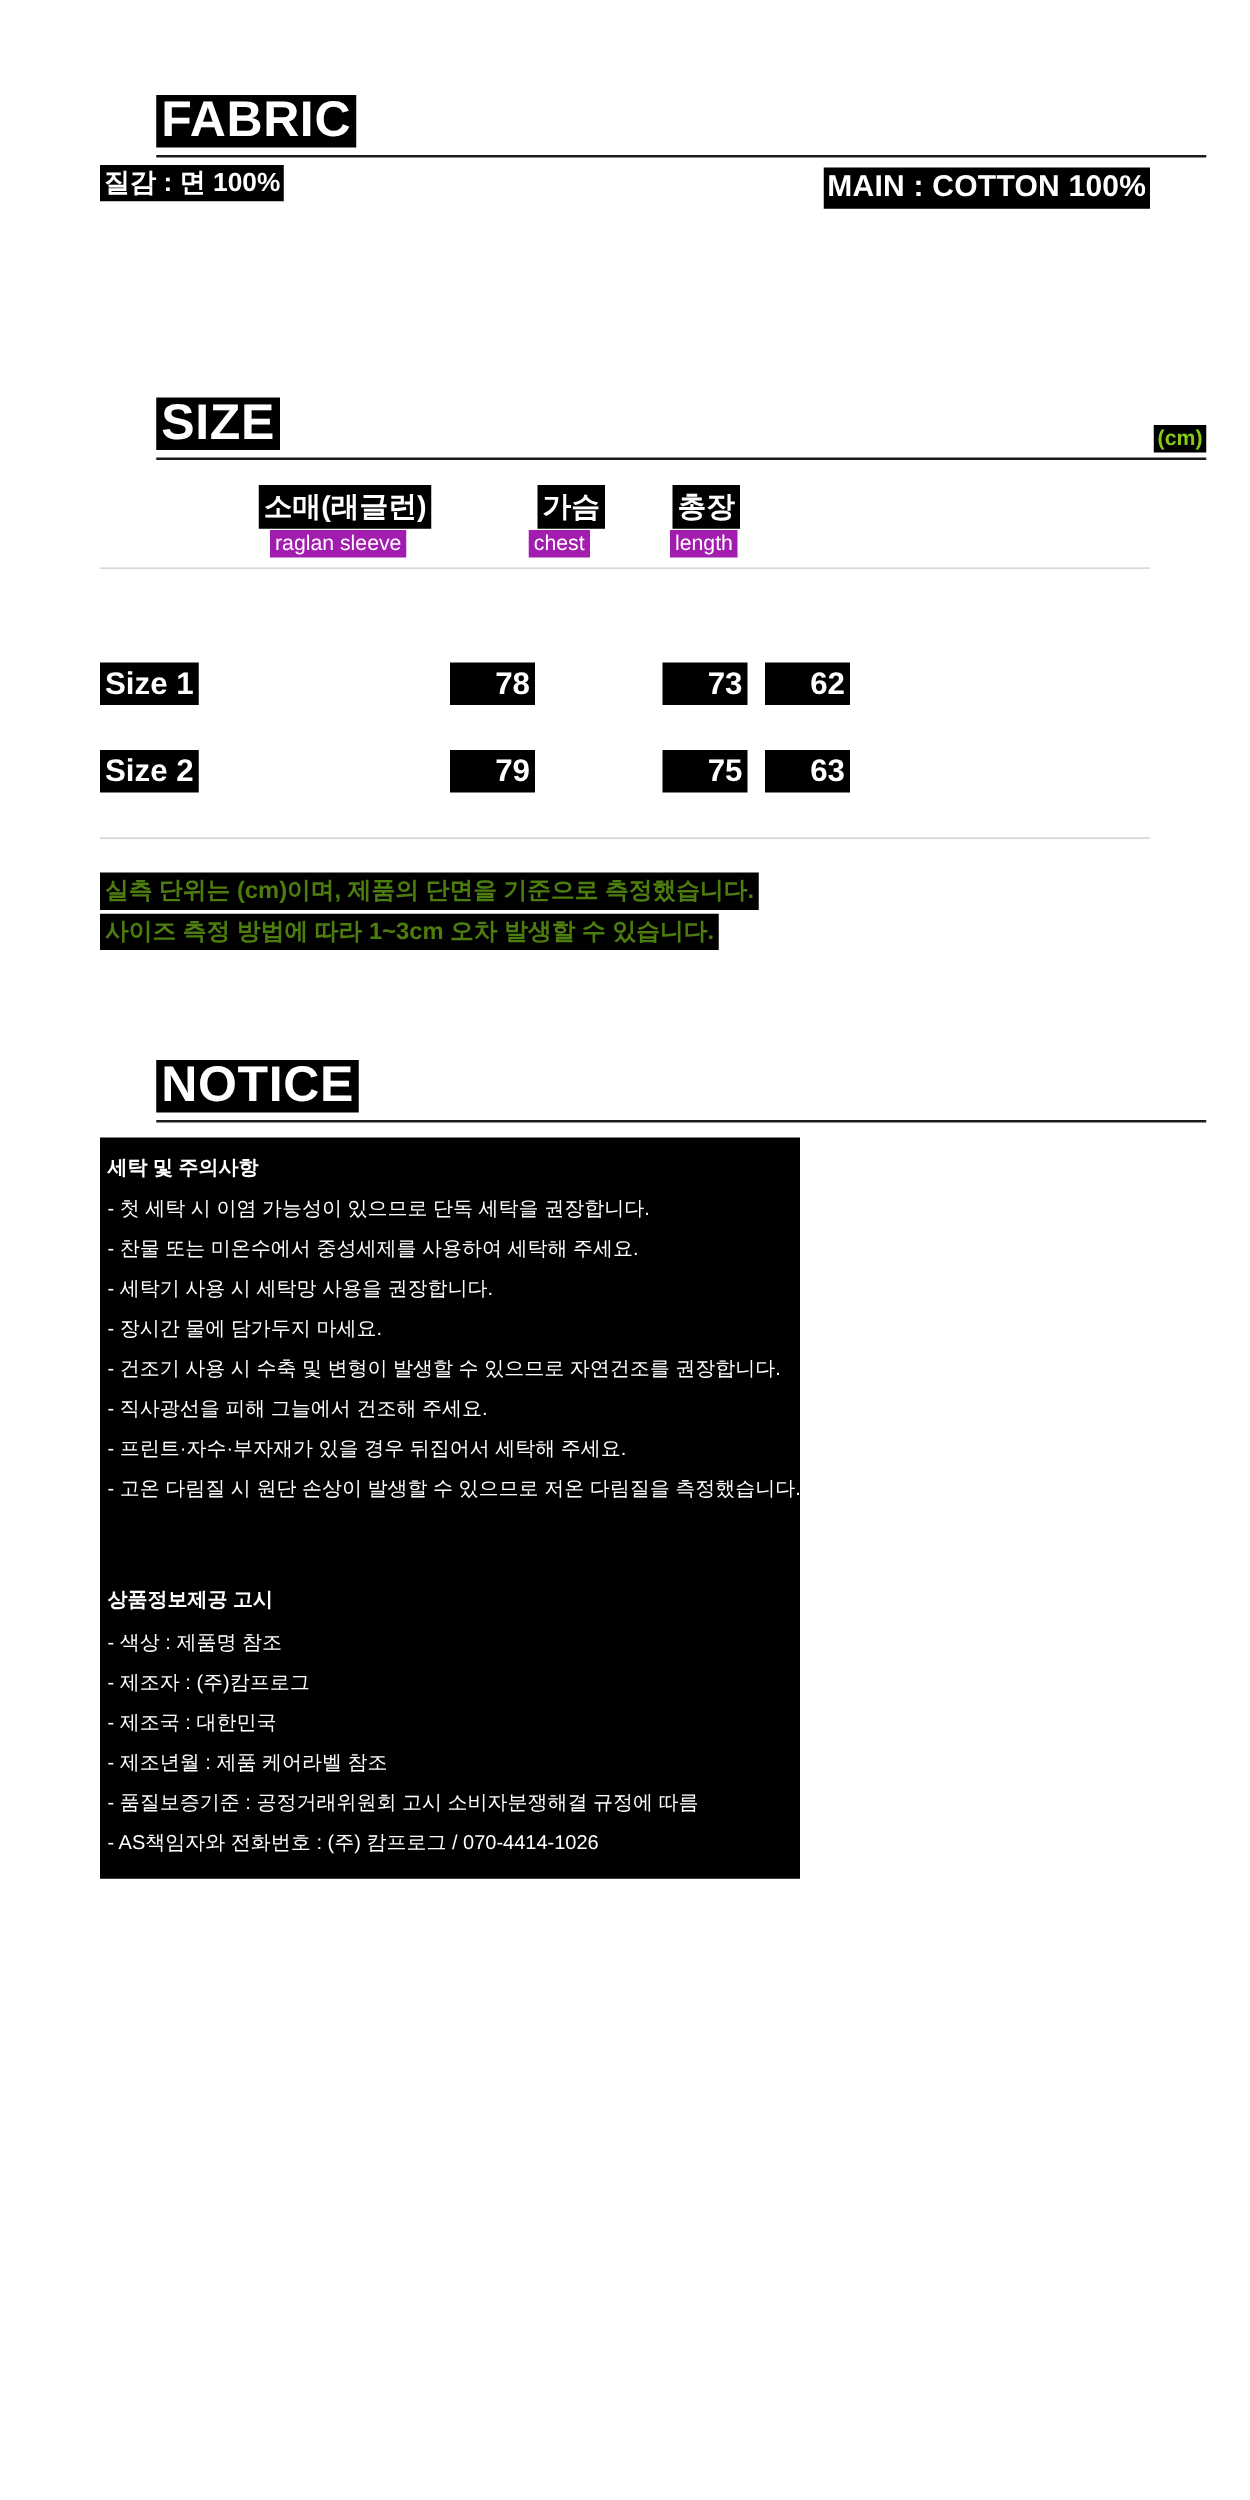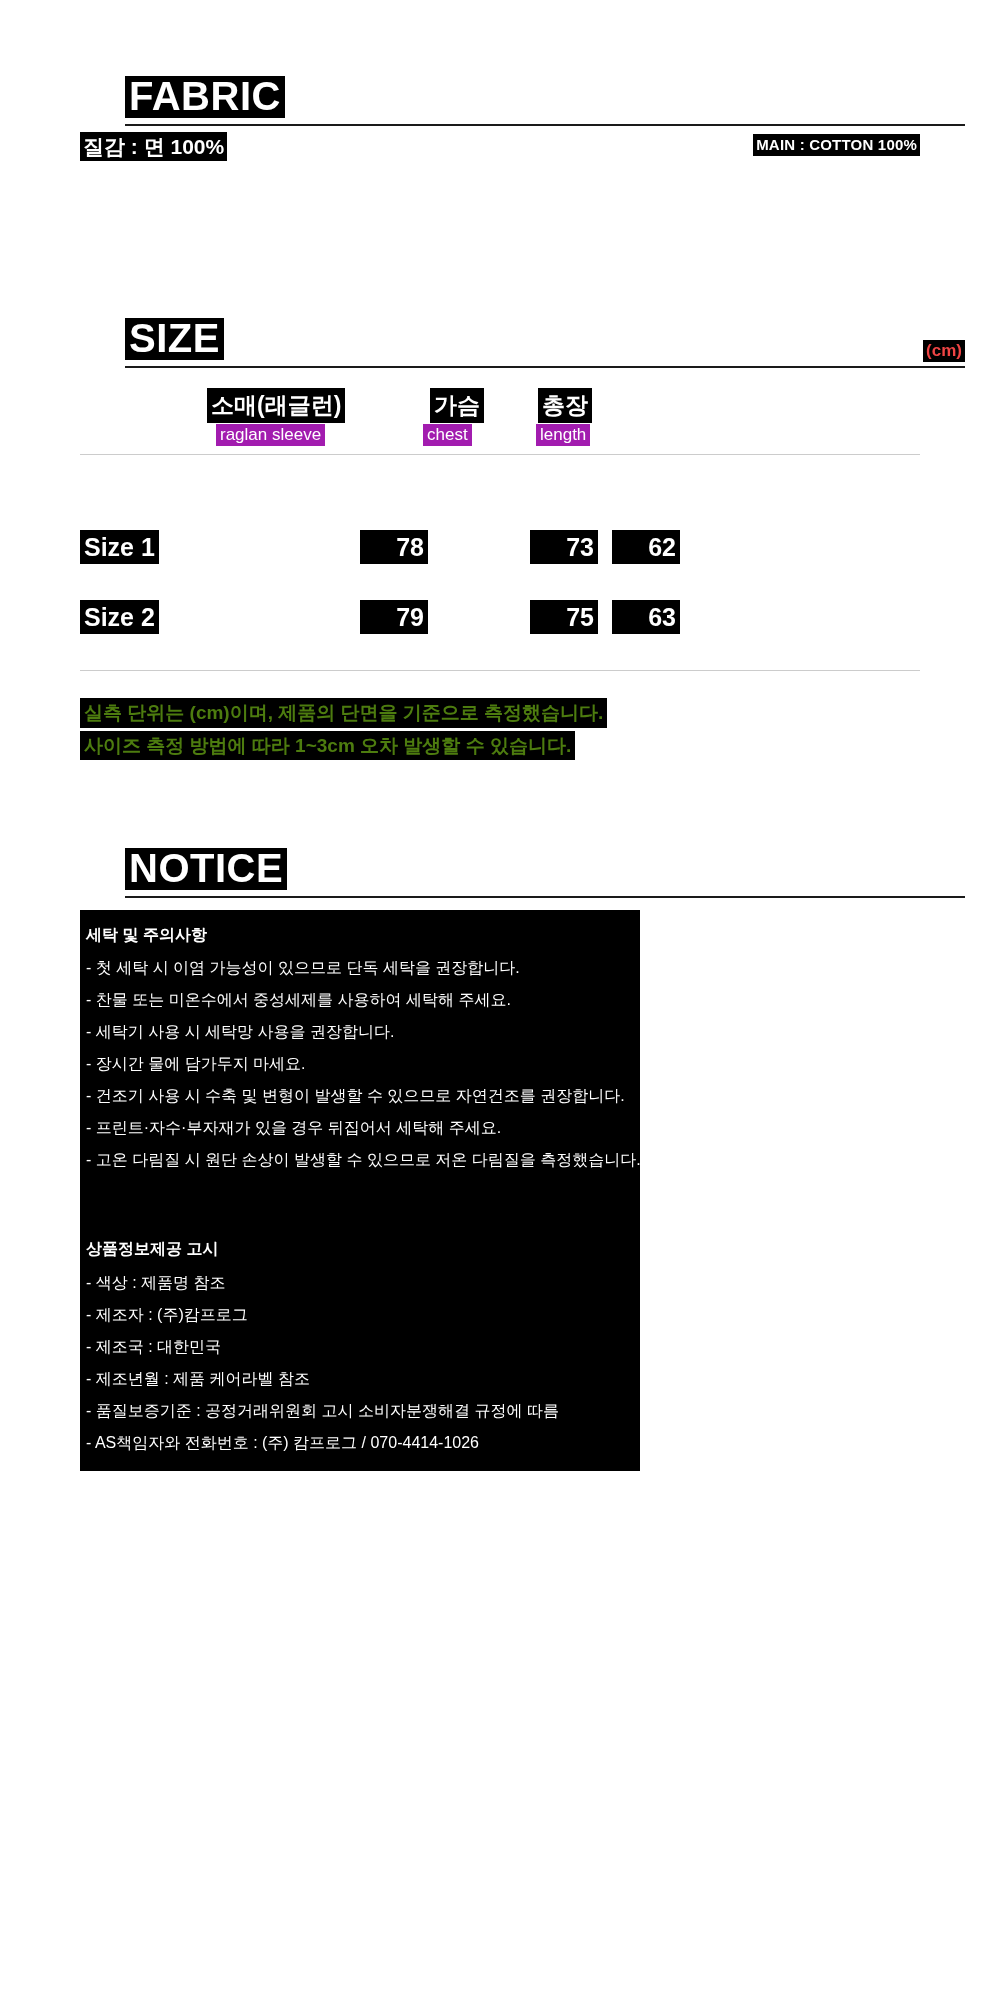--- a/index.html
+++ b/index.html
@@ -74,40 +74,40 @@
     font-weight: 700;
     color: #ffffff;
     background: #000000;
     padding: 2px 3px;
     line-height: 1.2;
   }
   .fabric-en {
     position: absolute;
     right: 0;
     top: 2px;
-    font-size: 15px;
+    font-size: 24px;
     font-weight: 700;
     color: #ffffff;
     background: #000000;
     padding: 2px 3px;
     line-height: 1.2;
     letter-spacing: 0.2px;
   }
 
   
   #size { top: 318px; }
   #size .heading { font-size: 40px; }
   #size .rule { top: 48px; }
   .unit {
     position: absolute;
     right: 0;
     top: 22px;
     font-size: 17px;
     font-weight: 700;
-    color: #ef4444;
+    color: #84cc16;
     background: #000000;
     padding: 1px 3px;
   }
 
   .size-table {
     position: absolute;
     top: 60px;
     left: 0;
     width: 840px;
   }
@@ -294,20 +294,21 @@
       <div class="rule"></div>
     </div>
 
     <div class="notice-block">
       <div class="notice-title">세탁 및 주의사항</div>
       <div class="notice-line">- 첫 세탁 시 이염 가능성이 있으므로 단독 세탁을 권장합니다.</div>
       <div class="notice-line">- 찬물 또는 미온수에서 중성세제를 사용하여 세탁해 주세요.</div>
       <div class="notice-line">- 세탁기 사용 시 세탁망 사용을 권장합니다.</div>
       <div class="notice-line">- 장시간 물에 담가두지 마세요.</div>
       <div class="notice-line">- 건조기 사용 시 수축 및 변형이 발생할 수 있으므로 자연건조를 권장합니다.</div>
+      <div class="notice-line">- 직사광선을 피해 그늘에서 건조해 주세요.</div>
       <div class="notice-line">- 프린트·자수·부자재가 있을 경우 뒤집어서 세탁해 주세요.</div>
       <div class="notice-line">- 고온 다림질 시 원단 손상이 발생할 수 있으므로 저온 다림질을 측정했습니다.</div>
 
       <div class="notice-gap"></div>
 
       <div class="notice-title">상품정보제공 고시</div>
       <div class="notice-line">- 색상 : 제품명 참조</div>
       <div class="notice-line">- 제조자 : (주)캄프로그</div>
       <div class="notice-line">- 제조국 : 대한민국</div>
       <div class="notice-line">- 제조년월 : 제품 케어라벨 참조</div>

